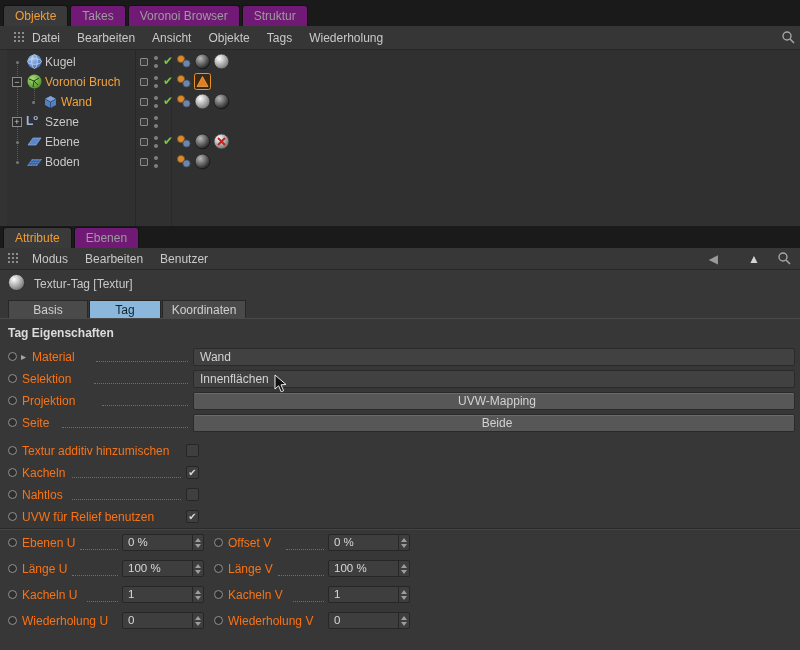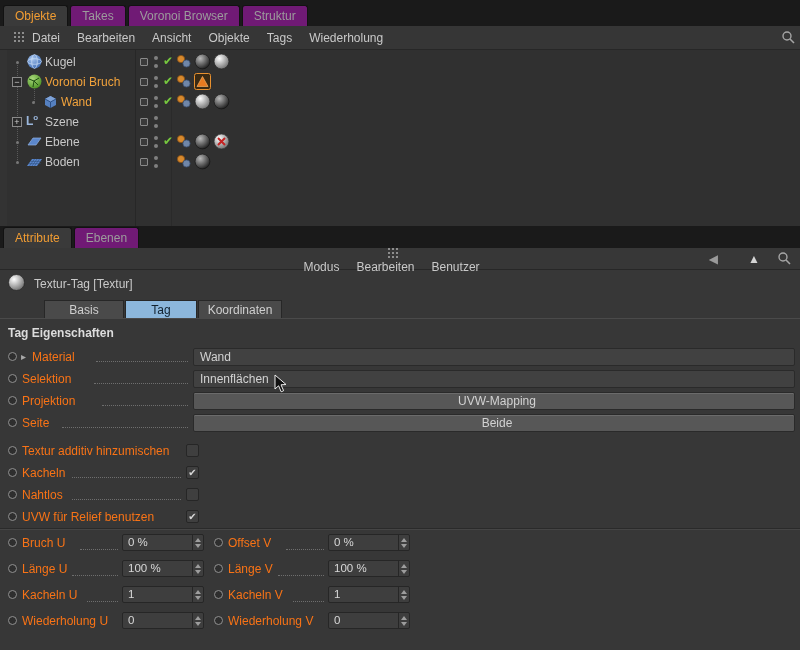--- a/index.html
+++ b/index.html
@@ -240,21 +240,21 @@
       </div>
     </div>
 
   <div class="attrpanel"></div>
 
   <div class="tabbar" id="attrTabs" style="top:226px; height:22px;">
       <div class="tab active">Attribute</div>
       <div class="tab">Ebenen</div>
     </div>
 
-  <div class="menubar" style="top:248px; height:22px; background:#373737;flex-direction:column;">
+  <div class="menubar" style="top:248px; height:22px; background:#373737;">
     <span class="grip"></span>
     <span id="attrMenu" style="display:flex;">
         <span class="mitem">Modus</span>
         <span class="mitem">Bearbeiten</span>
         <span class="mitem">Benutzer</span>
       </span>
     <span class="mright glyph-icon" style="right:82px;">◀</span>
     <span class="mright glyph-icon" style="right:40px; color:#d5d5d5;">▲</span>
     <span class="mright" style="right:8px;">
       <svg width="15" height="15" viewBox="0 0 15 15">
@@ -267,21 +267,21 @@
   <div class="tagtitle">
     <span>
       <svg width="19" height="19" viewBox="0 0 19 19">
           <circle cx="9.5" cy="9.5" r="8" fill="url(#gLight)" stroke="#222" stroke-width="0.7"></circle>
         </svg>
     </span>
     <span class="ttext">Textur-Tag [Textur]</span>
   </div>
 
   <div class="modetabs" id="modeTabs">
-      <div class="modetab" style="width: 80px; margin-left: 36px;">Basis</div>
+      <div class="modetab" style="width: 80px;">Basis</div>
       <div class="modetab active" style="width: 72px;">Tag</div>
       <div class="modetab" style="width: 84px;">Koordinaten</div>
     </div>
 
   <div class="secheader" style="top:326px;">Tag Eigenschaften</div>
 
   <div id="props">
       <div class="prow has-arrow" style="top: 347px;">
         <span class="bullet"></span>
         <span class="exp-arrow">▸</span>
@@ -332,21 +332,21 @@
         <span class="rowlabel">UVW für Relief benutzen</span>
         <span class="leader" style="left: 179.6px; right: 614px;"></span>
         <span class="checkbox">✔</span>
       </div>
     </div>
   <div class="hsep" style="top:528px;"></div>
   <div id="valueGrid">
       <div class="vrow" style="top: 533px;">
         <div class="vgroup" style="left: 8px; width: 196px;">
           <span class="bullet"></span>
-          <span class="rowlabel">Bruch U</span>
+          <span class="rowlabel">Ebenen U</span>
           <span class="leader" style="left: 71.6px; right: 86px;"></span>
           <span class="numfield" style="left: 114px; width: 82px;">
             <span class="numval">0 %</span>
             <span class="stepper">
               <span class="arr-up"></span>
               <span class="arr-dn"></span>
             </span>
           </span>
         </div>
         <div class="vgroup" style="left: 214px; width: 196px;">

